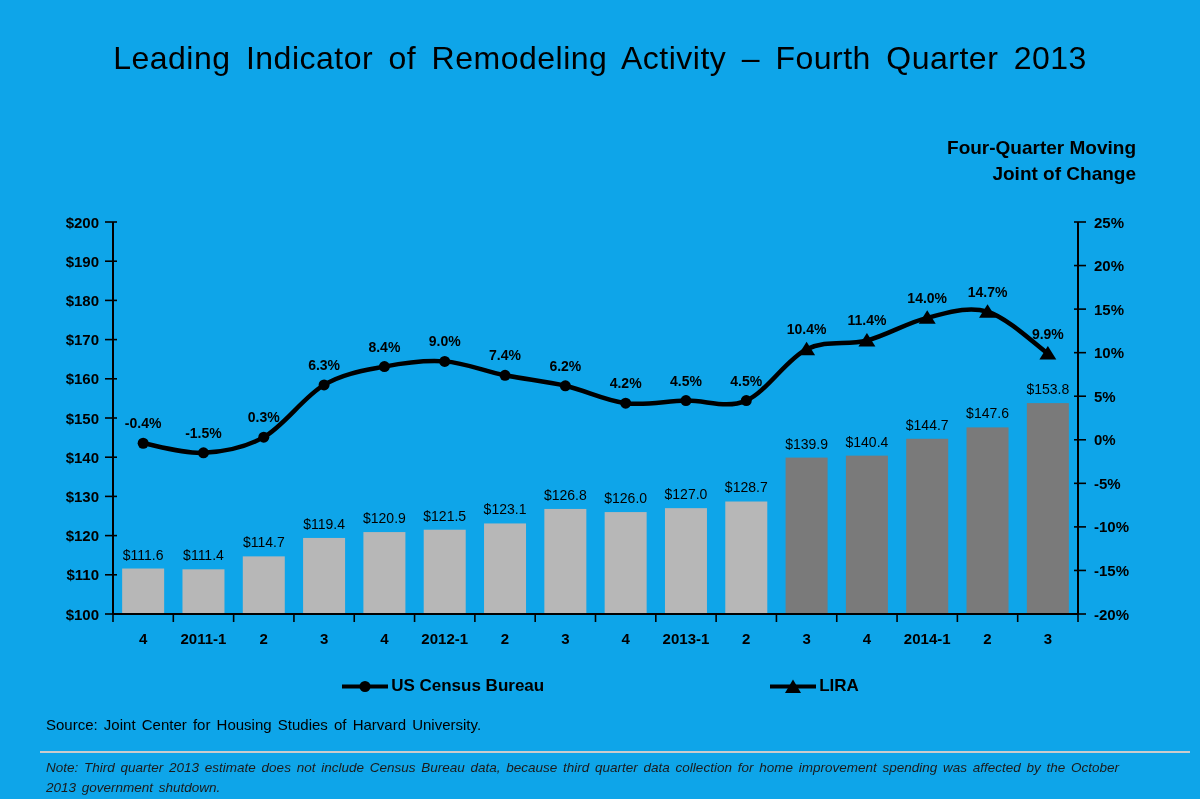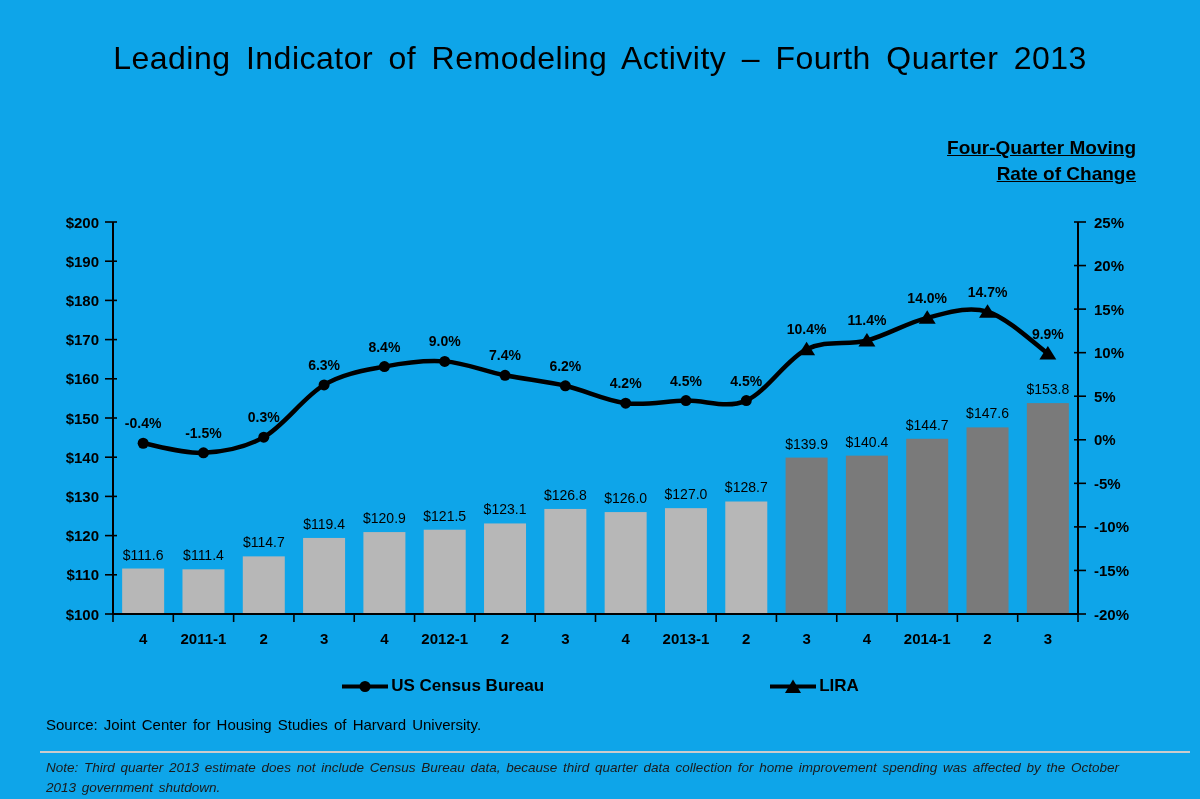--- a/index.html
+++ b/index.html
@@ -10,21 +10,21 @@
   .title{
     position:absolute;top:40px;left:0;width:100%;text-align:center;
     font-size:32px;font-weight:400;letter-spacing:.5px;word-spacing:6px;color:#000;
   }
   .hdr-left{
     position:absolute;left:46px;top:109px;
     font-size:19px;font-weight:bold;line-height:26px;text-align:left;
   }
   .hdr-right{
     position:absolute;right:64px;top:135px;
-    font-size:19px;font-weight:bold;line-height:26px;text-align:right;text-decoration:underline;
+    font-size:19px;font-weight:bold;line-height:26px;text-align:right;
   }
   svg#chart-svg{position:absolute;left:0;top:0;}
   svg#chart-svg text{font-family:"Liberation Sans",sans-serif;fill:#000;}
   .tick-label{font-size:15px;font-weight:bold;}
   .cat-label{font-size:15px;font-weight:bold;}
   .bar-label{font-size:14px;fill:#2e2e2e;}
   .pct-label{font-size:14px;font-weight:bold;}
   .legend{
     position:absolute;top:676px;left:0;width:100%;
     display:flex;justify-content:center;align-items:center;gap:225px;
@@ -46,21 +46,21 @@
 </head>
 <body>
 
 <div class="slide">
 
   <div class="title">Leading Indicator of Remodeling Activity – Fourth Quarter 2013</div>
 
 
   <div class="hdr-right">
     <div>Four-Quarter Moving</div>
-    <div>Rate of Change</div>
+    <div>Joint of Change</div>
   </div>
 
   <svg id="chart-svg" width="1200" height="799" viewBox="0 0 1200 799">
       <rect x="122.15625" y="568.528" width="42" height="45.47199999999998" fill="#b7b7b7"></rect>
       <text x="143.15625" y="559.528" class="bar-label" text-anchor="middle">$111.6</text>
       <rect x="182.46875" y="569.312" width="42" height="44.68799999999999" fill="#b7b7b7"></rect>
       <text x="203.46875" y="560.312" class="bar-label" text-anchor="middle">$111.4</text>
       <rect x="242.78125" y="556.376" width="42" height="57.624000000000024" fill="#b7b7b7"></rect>
       <text x="263.78125" y="547.376" class="bar-label" text-anchor="middle">$114.7</text>
       <rect x="303.09375" y="537.952" width="42" height="76.048" fill="#b7b7b7"></rect>

